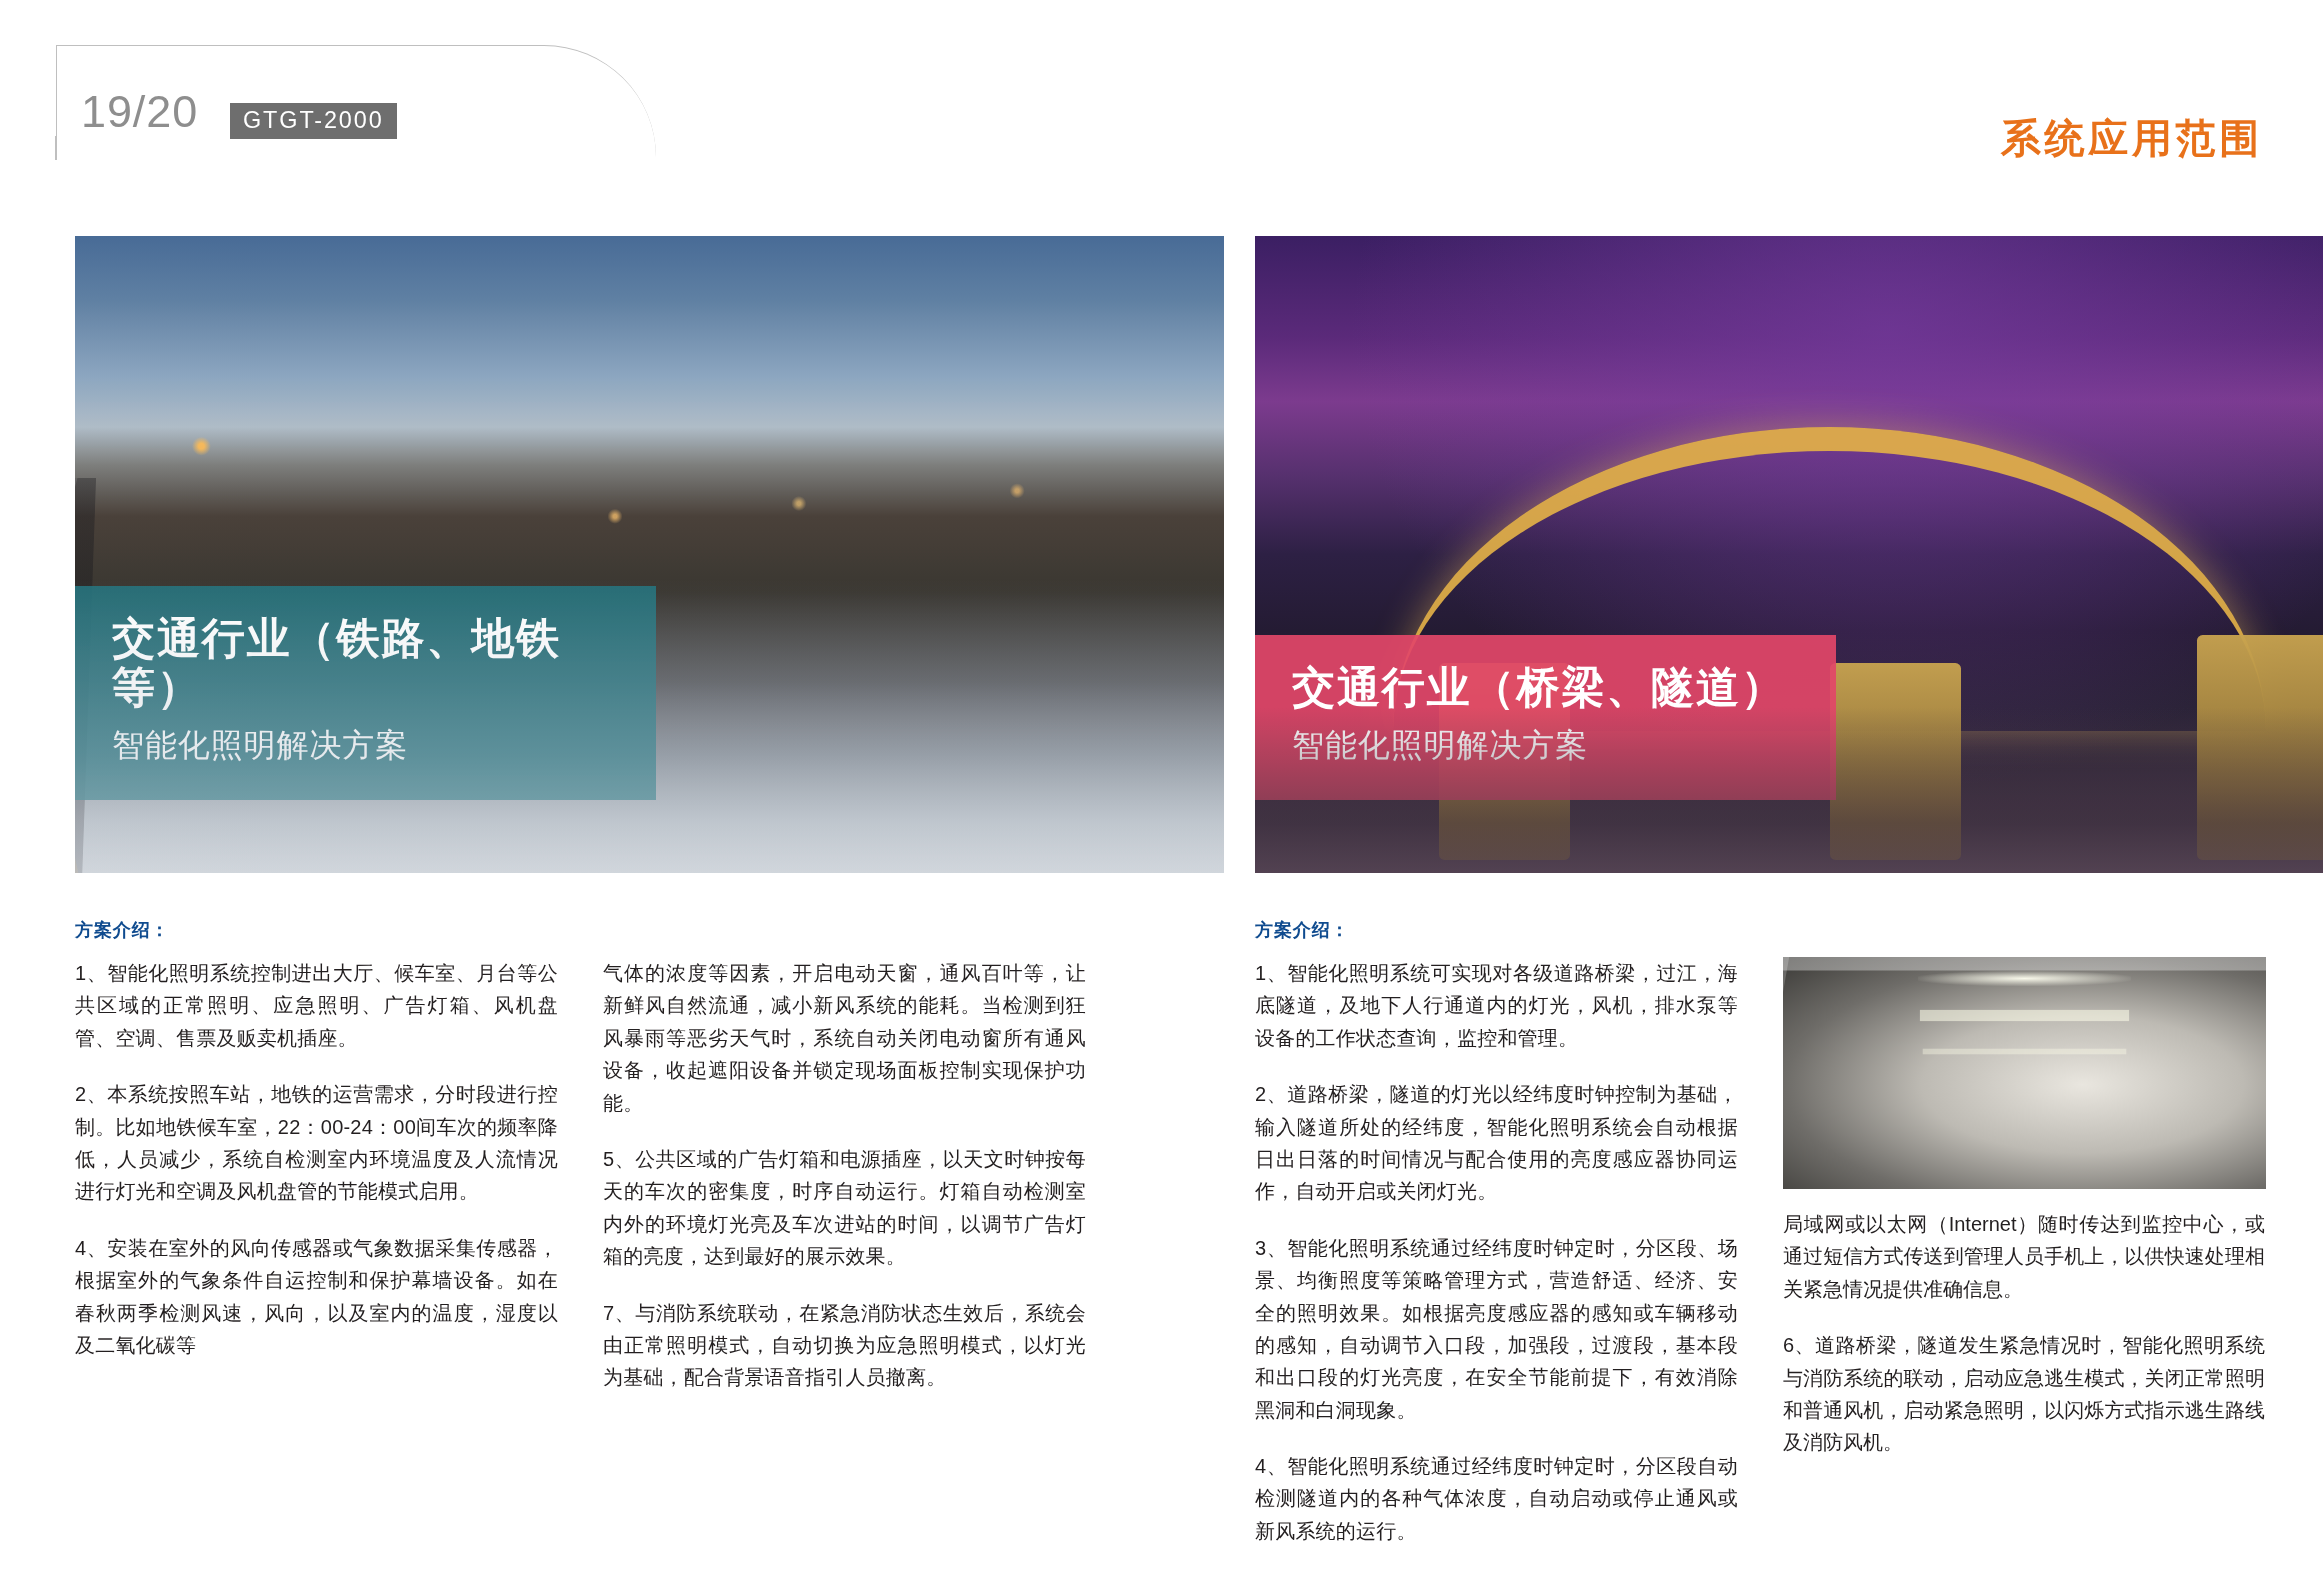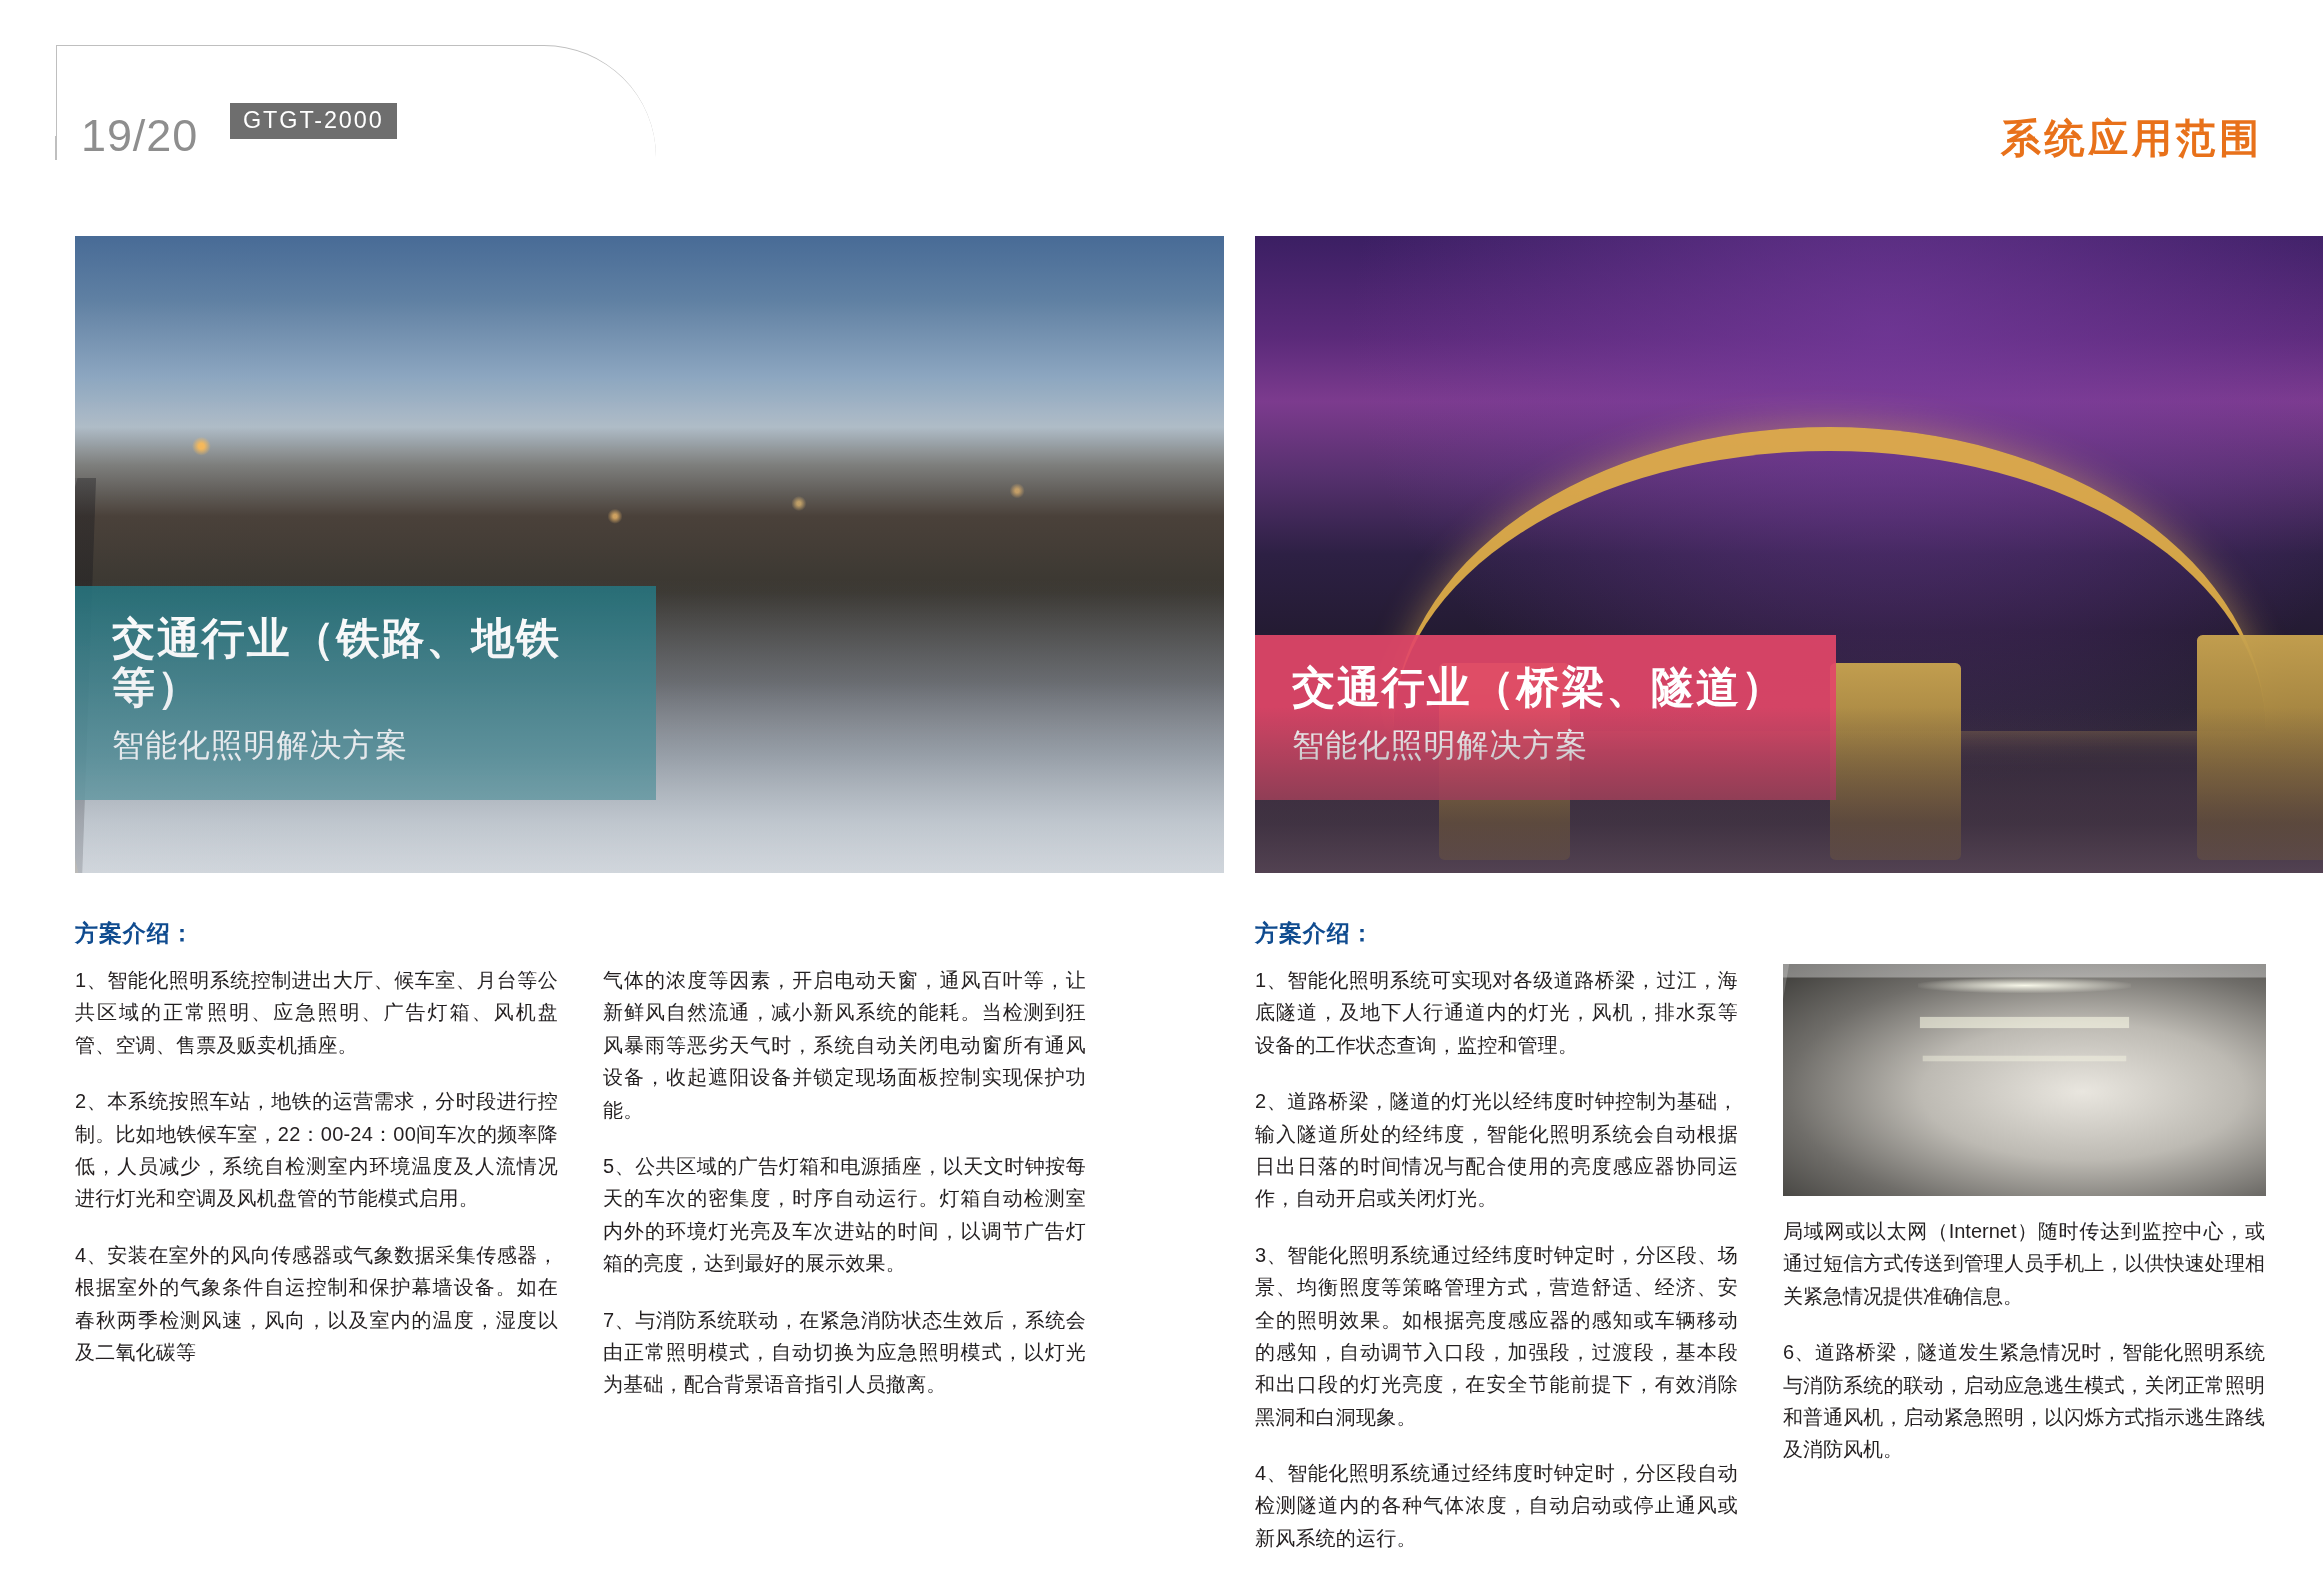--- a/index.html
+++ b/index.html
@@ -46,21 +46,20 @@
     background: #bfbfbf;
   }
   .page-num {
     position: absolute;
     left: 81px;
     top: 86px;
     font-size: 45px;
     color: #8e8e8e;
     letter-spacing: 0.9px;
     font-family: "Liberation Sans", sans-serif;
-    margin-top: 24px;
   }
   .model-badge {
     position: absolute;
     left: 230px;
     top: 103px;
     background: #6e6e6e;
     color: #ffffff;
     font-size: 23.4px;
     letter-spacing: 1.9px;
     padding: 5.6px 13px 6.6px 13px;
@@ -182,21 +181,21 @@
   }
   .hero-caption .line2 {
     font-size: 32px;
     margin-top: 11.2px;
     letter-spacing: 0.9px;
     font-weight: normal;
   }
 
   
   .intro-label {
-    font-size: 23px;
+    font-size: 18px;
     font-weight: bold;
     color: #0f4b8f;
     margin: 45px 0 15px 0;
     letter-spacing: 0.9px;
   }
   .cols {
     display: flex;
     gap: 45px;
   }
   .col {

